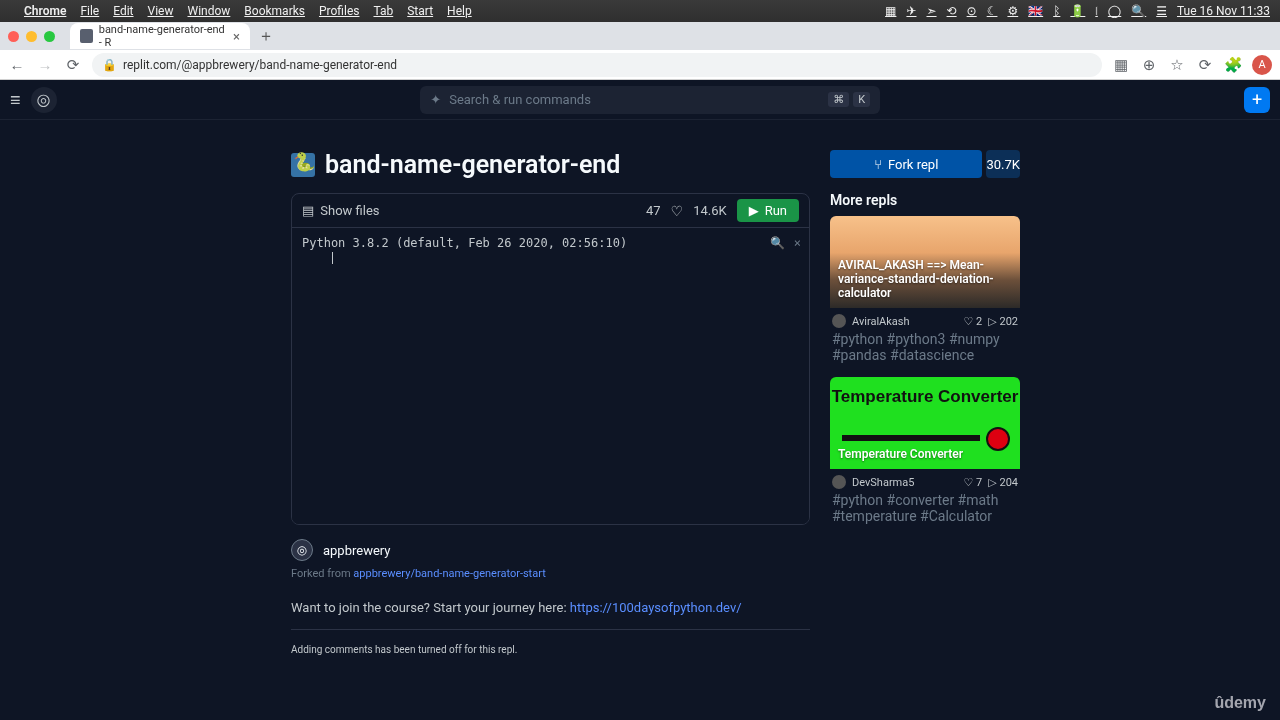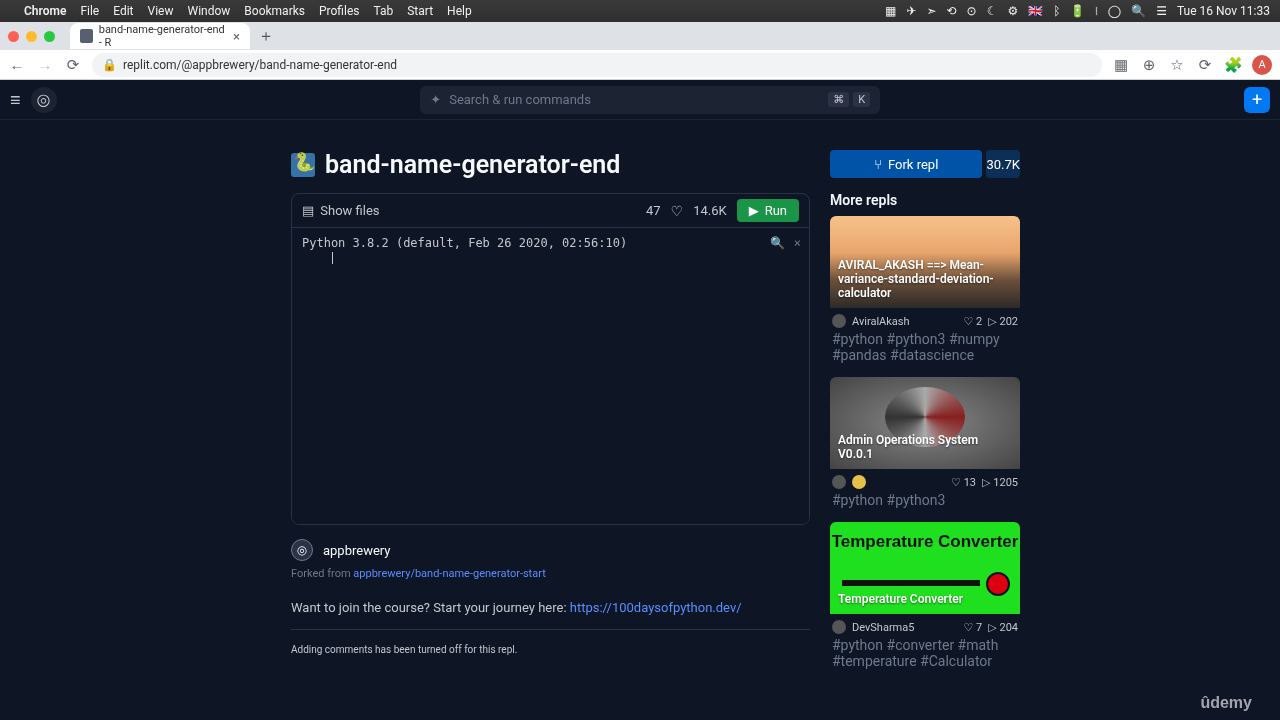--- a/index.html
+++ b/index.html
@@ -16,20 +16,21 @@
 
 .macos-menubar {
   height: 22px;
   background: linear-gradient(#3a3a3a, #2f2f2f);
   display: flex;
   align-items: center;
   padding: 4px 10px;
   font-size: 12px;
   color: #f0f0f0;
   justify-content: space-between;
+  text-decoration: underline;
 }
 .macos-menubar .left, .macos-menubar .right { display: flex; align-items: center; gap: 14px; }
 .macos-menubar .right { gap: 10px; }
 .macos-menubar .apple { font-size: 14px; }
 .macos-menubar .bold { font-weight: 600; }
 .macos-menubar .mi { font-size: 12px; }
 
 
 .chrome-tabs {
   height: 28px;
@@ -187,21 +188,21 @@
 .repl-card .thumb.temp { background:#1fe01f; }
 .repl-card .thumb .ov-title { color:#fff; font-weight:600; font-size:12px; padding:8px; text-shadow: 0 1px 2px rgba(0,0,0,.5); position:relative; z-index:2; }
 .repl-card .thumb .temp-txt { position:absolute; top:10px; width:100%; text-align:center; color:#111; font-weight:700; font-size:17px; font-family: Arial; }
 .repl-card .thumb .temp-bulb { position:absolute; bottom:18px; right:10px; width:24px; height:24px; border-radius:50%; background:#d01; border:2px solid #111; }
 .repl-card .thumb .temp-scale { position:absolute; bottom:28px; left:12px; right:40px; height:6px; background:#111; }
 .rc-meta { display:flex; align-items:center; gap:6px; font-size:11px; color:#c2c8cc; padding:6px 2px 0; }
 .rc-meta .mini-av { width:14px; height:14px; border-radius:50%; background:#555; }
 .rc-meta .right { margin-left:auto; display:flex; gap:6px; }
 .rc-tags { font-size:14px; color:#6c7a89; padding:3px 2px 0; }
 
-.udemy-wm { position:absolute; bottom:8px; right:28px; font-family: Arial; font-size:16px; font-weight:700; color:#c9c9d1; opacity:.8; }
+.udemy-wm { position:absolute; bottom:8px; right:14px; font-family: Arial; font-size:16px; font-weight:700; color:#c9c9d1; opacity:.8; }
 </style>
 </head>
 <body>
 
 <div class="macos-menubar">
   <div class="left">
     <span class="apple"></span>
     <span class="bold mi">Chrome</span>
     <span class="mi">File</span>
     <span class="mi">Edit</span>
@@ -344,34 +345,20 @@
         <div class="mini-av"></div>
         <span>AviralAkash</span>
         <div class="right">
           <span>♡ <span>2</span></span>
           <span>▷ <span>202</span></span>
         </div>
       </div>
       <div class="rc-tags">#python #python3 #numpy #pandas #datascience</div>
     </div>
 
-    <div class="repl-card">
-      <div class="thumb admin">
-        <div class="ov-title">Admin Operations System V0.0.1</div>
-      </div>
-      <div class="rc-meta">
-        <div class="mini-av"></div>
-        <div class="mini-av" style="background:#e6c14a"></div>
-        <div class="right">
-          <span>♡ <span>13</span></span>
-          <span>▷ <span>1205</span></span>
-        </div>
-      </div>
-      <div class="rc-tags">#python #python3</div>
-    </div>
 
     <div class="repl-card">
       <div class="thumb temp">
         <div class="temp-txt">Temperature Converter</div>
         <div class="temp-scale"></div>
         <div class="temp-bulb"></div>
         <div class="ov-title">Temperature Converter</div>
       </div>
       <div class="rc-meta">
         <div class="mini-av"></div>

